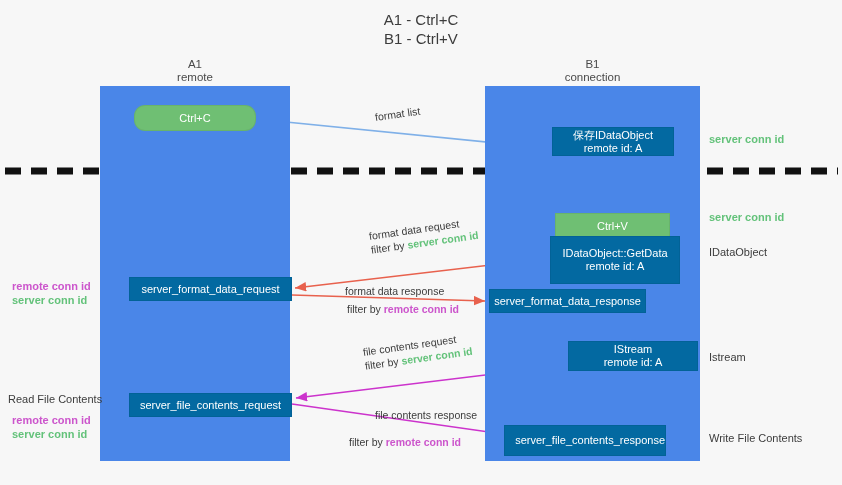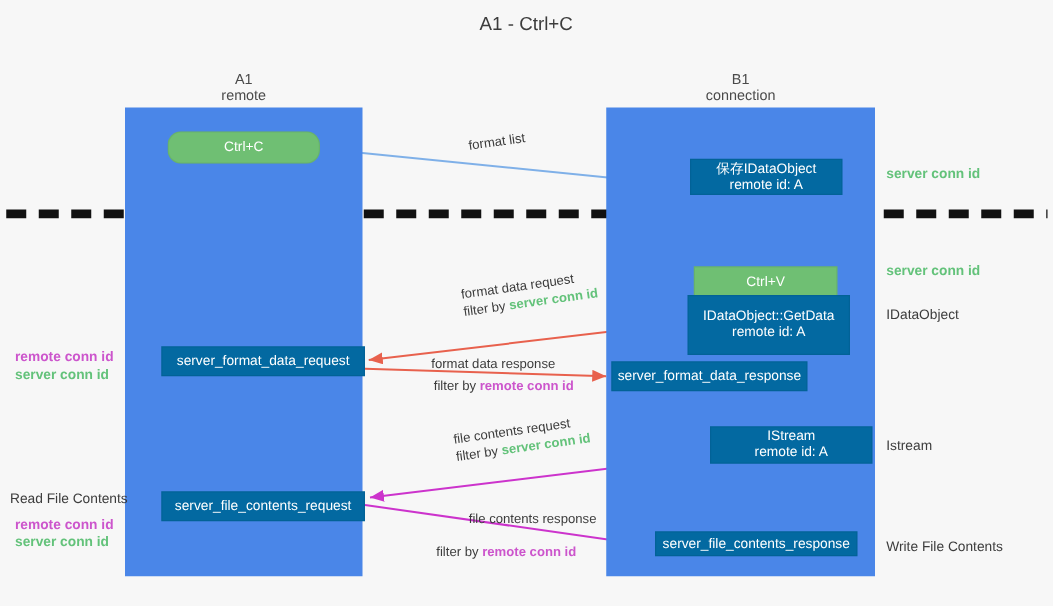--- a/index.html
+++ b/index.html
@@ -136,20 +136,21 @@
     <line x1="568" y1="365" x2="296" y2="398" stroke="#cc33cc" stroke-width="1.6" marker-end="url(#ah-mag)"></line>
   </g>
 
   <g>
     <line x1="292" y1="404" x2="524" y2="437" stroke="#cc33cc" stroke-width="1.6" marker-end="url(#ah-mag)"></line>
   </g>
 </svg>
 
 <div class="abs title-block">
   <div>A1 - Ctrl+C</div>
+  <div>B1 - Ctrl+V</div>
 </div>
 
 <div class="abs lane" id="lane-a"></div>
 <div class="abs lane" id="lane-b"></div>
 
 <div class="abs col-head" style="left:100px; top:58px; width:190px;">
   <span>A1</span>
   <span class="l2">remote</span>
 </div>
 <div class="abs col-head" style="left:485px; top:58px; width:215px;">
@@ -185,21 +186,21 @@
 
 <div class="abs node orange" style="left:568px; top:341px; width:130px; height:30px;">
   <span>IStream</span>
   <span class="l2">remote id: A</span>
 </div>
 
 <div class="abs node orange" style="left:129px; top:393px; width:163px; height:24px;">
   <span>server_file_contents_request</span>
 </div>
 
-<div class="abs node orange" style="left:524px; top:425px; width:162px; height:20px;">
+<div class="abs node orange" style="left:504px; top:425px; width:162px; height:31px;align-items:flex-end;">
   <span>server_file_contents_response</span>
 </div>
 
 <div class="abs edge-label rot-up" style="left:374px; top:110px;">
   <span>format list</span>
 </div>
 
 <div class="abs edge-label rot-up" style="left:368px; top:229px;">
   <div>format data request</div>
   <div>

